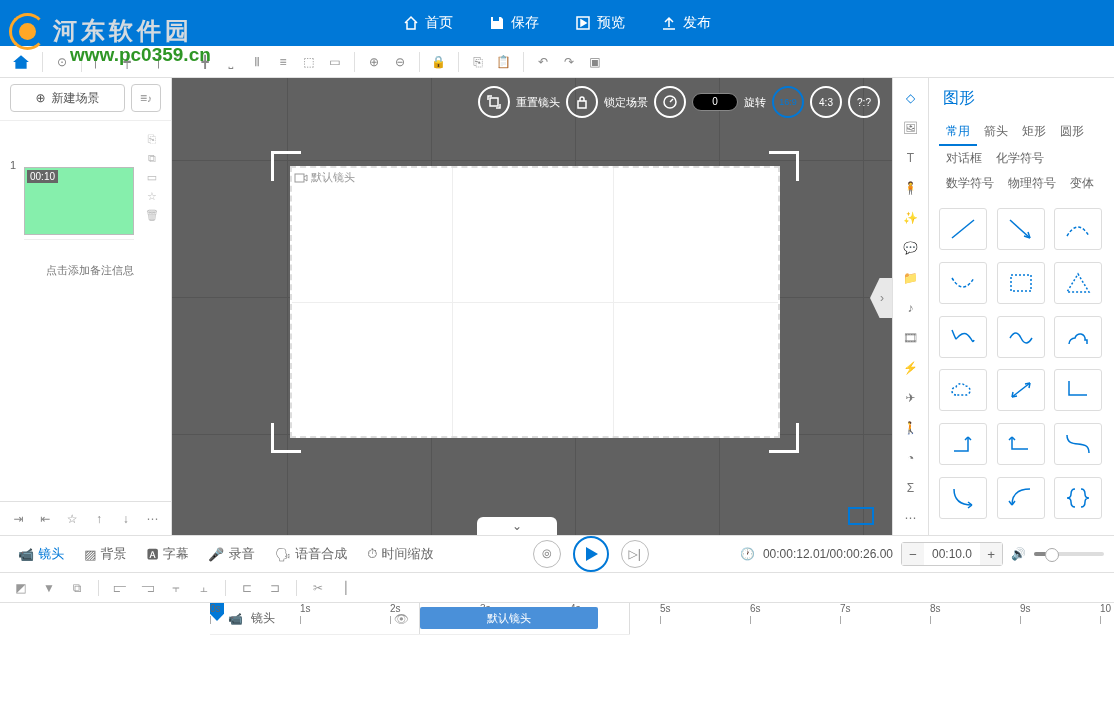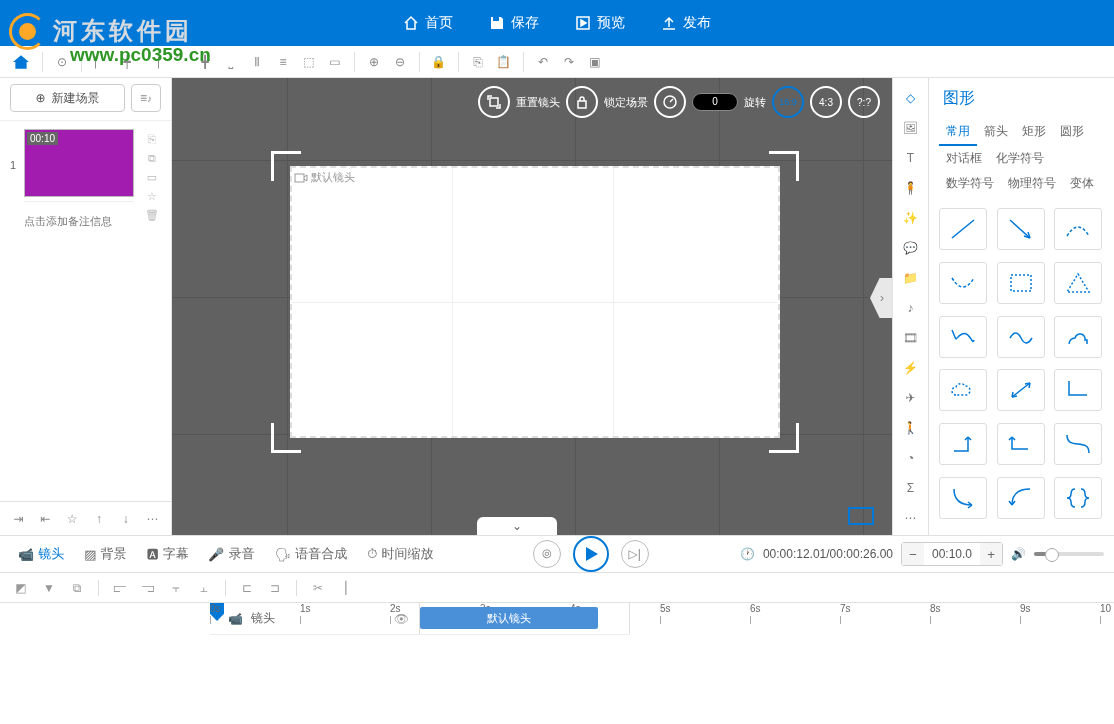--- a/index.html
+++ b/index.html
@@ -28,23 +28,23 @@
 
 
 .scene-panel { width: 172px; background: #fff; border-right: 1px solid #e0e0e0; display: flex; flex-direction: column; }
 .scene-header { display: flex; padding: 6px 10px 8px; gap: 6px; border-bottom: 1px solid #eee; }
 .new-scene-btn { flex: 1; border: 1px solid #ccc; border-radius: 4px; height: 28px; display: flex; align-items: center; justify-content: center; gap: 6px; cursor: pointer; color: #555; }
 .scene-list-btn { width: 30px; height: 28px; border: 1px solid #ccc; border-radius: 4px; display: flex; align-items: center; justify-content: center; cursor: pointer; color: #888; }
 .scene-list { flex: 1; padding: 8px 10px; }
 .scene-item { display: flex; gap: 4px; }
 .scene-num { width: 10px; color: #666; padding-top: 30px; font-size: 11px; }
 .scene-thumb-wrap { flex: 1; }
-.scene-thumb { width: 110px; height: 68px; background: #a21caf; border: 1px solid #bbb; position: relative; }
+.scene-thumb { width: 110px; height: 68px; background: #86efac; border: 1px solid #bbb; position: relative; margin-top: 38px; }
 .scene-time { position: absolute; left: 2px; top: 2px; background: #666; color: #fff; font-size: 10px; padding: 1px 3px; }
-.scene-note { width: 110px; font-size: 11px; color: #777; padding: 12px 0; border-top: 1px solid #eee; margin-top: 4px; }
+.scene-note { width: 110px; font-size: 11px; color: #777; padding: 23px 0; border-top: 1px solid #eee; margin-top: 4px; text-align: right; }
 .scene-side-icons { width: 18px; display: flex; flex-direction: column; gap: 6px; color: #bbb; font-size: 11px; padding-top: 4px; }
 .scene-side-icons span { cursor: pointer; text-align: center; }
 .scene-bottom { height: 34px; border-top: 1px solid #e0e0e0; display: flex; align-items: center; padding: 0 8px; gap: 6px; color: #888; }
 .scene-bottom-btn { width: 22px; height: 22px; display: flex; align-items: center; justify-content: center; cursor: pointer; }
 
 
 .canvas-area { flex: 1; background: #616161; position: relative; overflow: hidden; }
 .canvas-grid { position: absolute; inset: 0; }
 .canvas-grid::before, .canvas-grid::after { content: ""; position: absolute; background: #555; }
 .grid-v { position: absolute; top: 0; bottom: 0; width: 1px; background: #555; }

